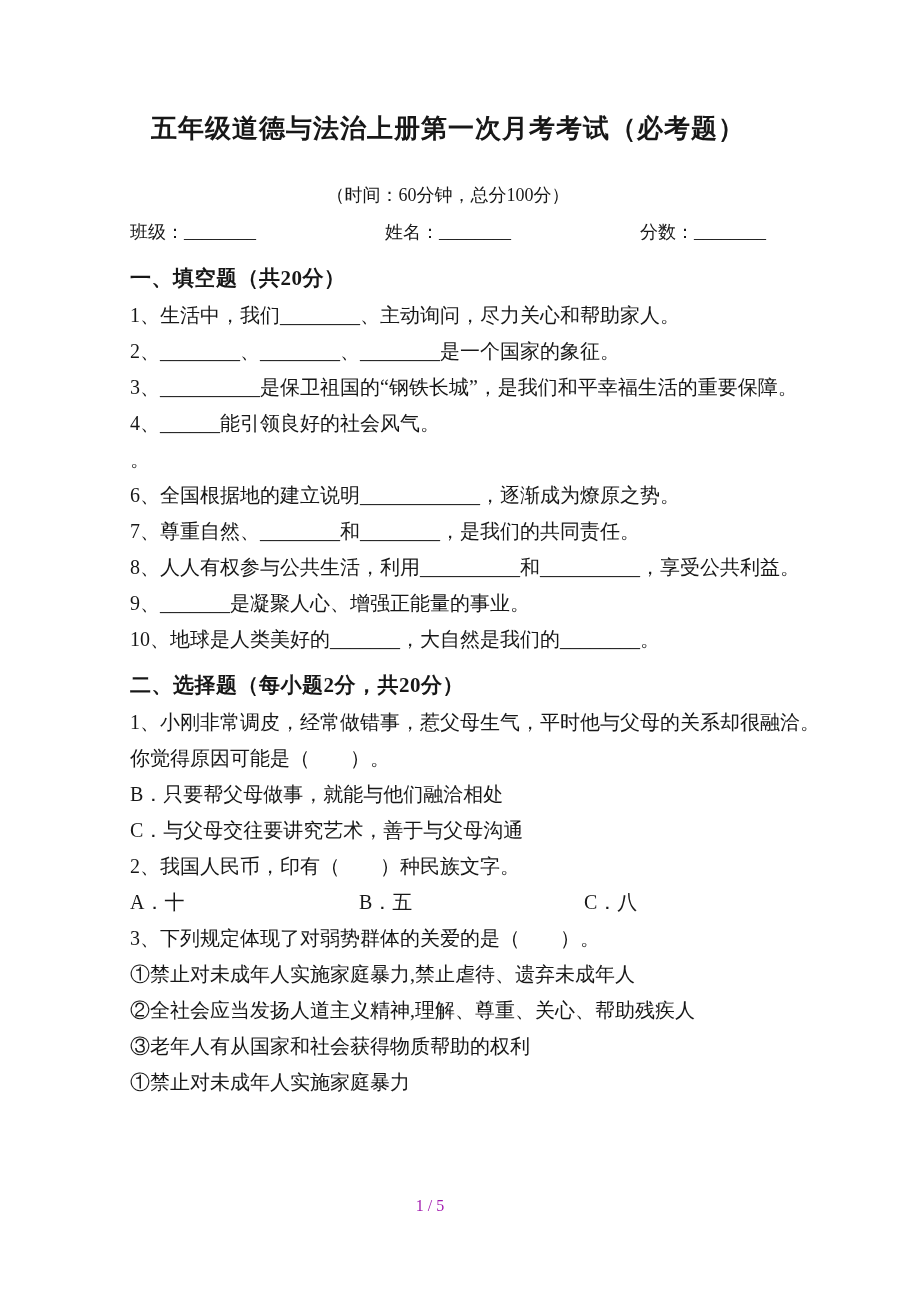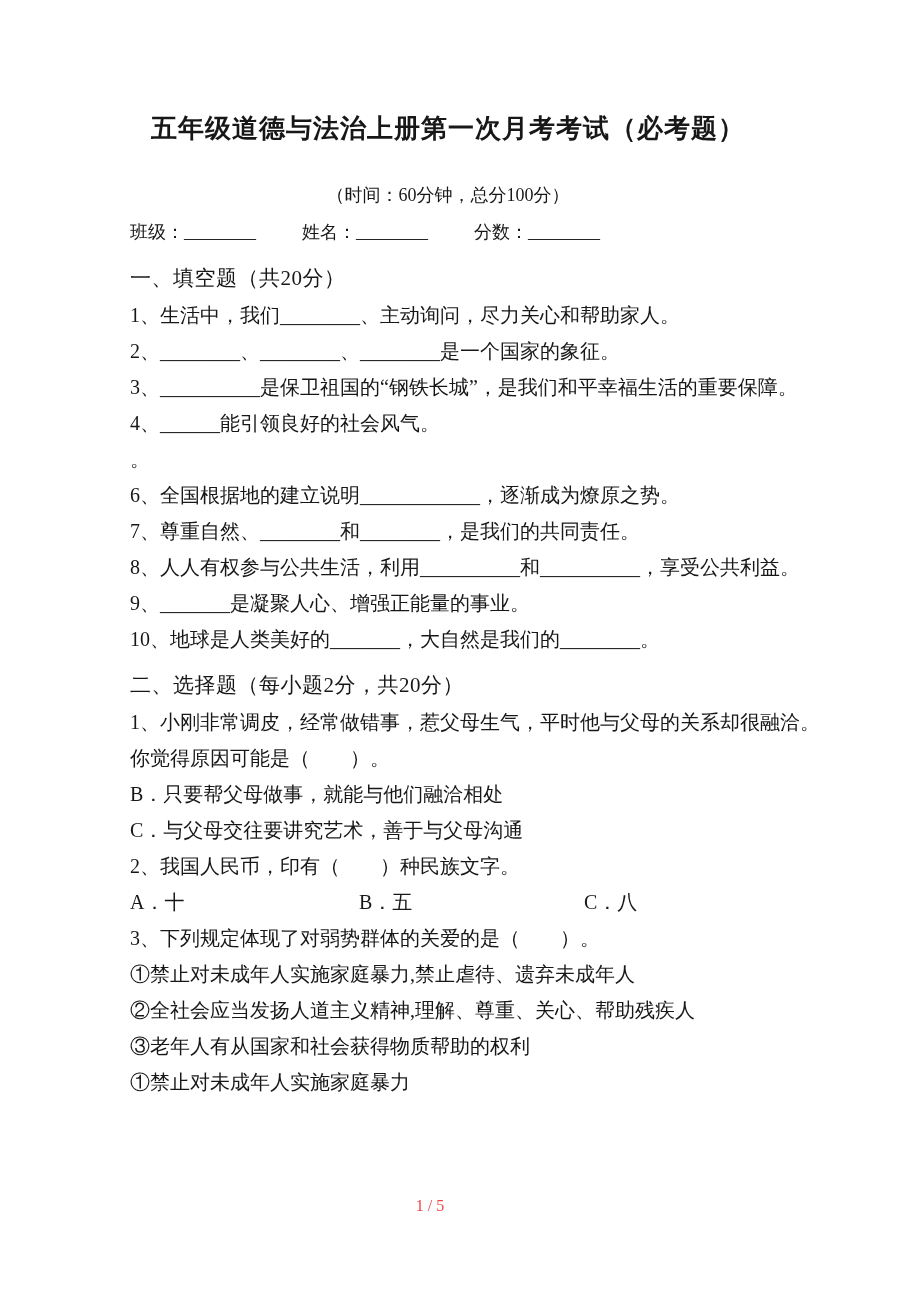--- a/index.html
+++ b/index.html
@@ -30,32 +30,32 @@
   }
   .subtitle {
     margin-top: 37px;
     text-align: center;
     font-size: 18px;
     line-height: 24px;
   }
   .info-row {
     margin-top: 13px;
     display: flex;
-    justify-content: flex-start;
+    justify-content: space-between;
     gap: 46px;
     font-size: 18px;
     line-height: 24px;
   }
   .info-field { white-space: nowrap; }
   .blank { letter-spacing: 0; }
   .section-heading {
     margin: 21px 0 0 0;
     font-size: 21px;
     line-height: 26px;
-    font-weight: normal;
+    font-weight: bold;
     letter-spacing: 0.5px;
   }
   .line {
     margin: 12px 0 0 0;
     font-size: 20px;
     line-height: 24px;
     white-space: nowrap;
   }
   .options-inline { display: block; }
   .options-inline .opt {
@@ -64,21 +64,21 @@
   .options-inline .opt-a { width: 224px; }
   .options-inline .opt-b { width: 220px; }
   .footer {
     position: absolute;
     top: 1196px;
     left: 8px;
     right: 0;
     text-align: center;
     font-size: 16px;
     line-height: 20px;
-    color: #ef4444;
+    color: #a21caf;
   }
 </style>
 </head>
 <body>
 
 <div class="page">
   <div class="content">
 
     <h1 class="title">五年级道德与法治上册第一次月考考试（必考题）</h1>
 

